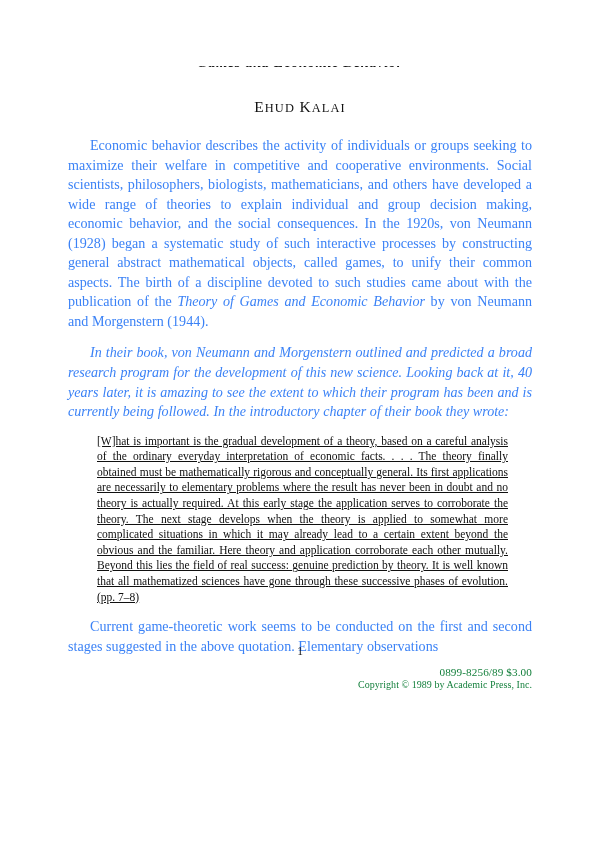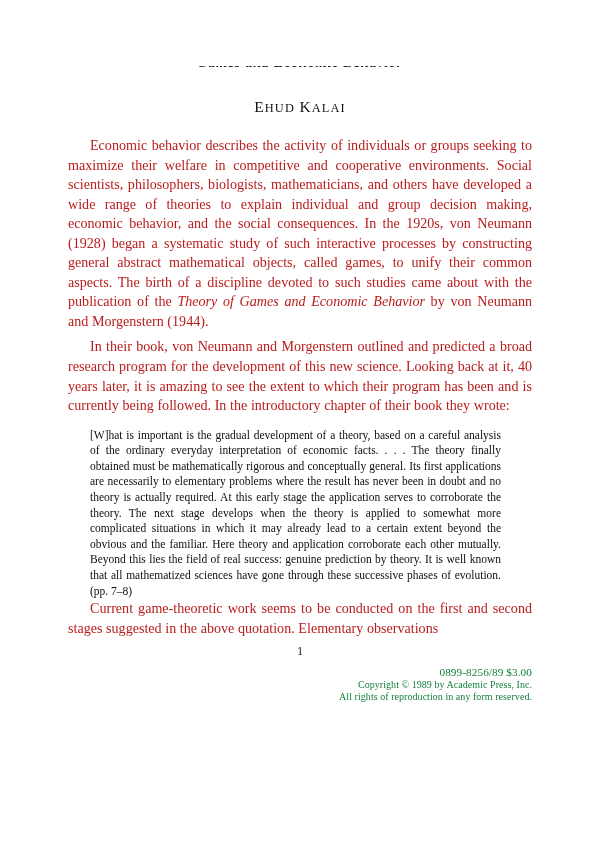--- a/index.html
+++ b/index.html
@@ -73,35 +73,36 @@
     width: 464px;
   }
 
   p.para {
     margin: 0;
     font-size: 14.1px;
     line-height: 19.55px;
     text-align: justify;
     text-justify: inter-word;
     text-indent: 22px;
-    color: #b91c1c;
+    color: #3b82f6;
     hyphens: none;
     word-spacing: 0.1px;
   }
-  p.para + p.para { margin-top: 6px; }
+  p.para + p.para { margin-top: 12px; font-style: italic; }
 
   .bookref { font-style: italic; }
 
   
   .quote {
-    margin: 12px 0 0 0;
+    margin: 12px 0 12px 0;
     padding: 0;
     position: relative;
-    left: 22px;
+    left: 29px;
     width: 411px;
+    text-decoration: underline;
   }
   .quote p {
     margin: 0;
     font-size: 11.5px;
     line-height: 15.6px;
     text-align: justify;
     text-justify: inter-word;
     text-indent: 0;
     color: #0e0e0e;
   }
@@ -163,16 +164,15 @@
 
     <p class="para after-quote">Current game-theoretic work seems to be conducted on the first and second stages suggested in the above quotation. Elementary observations</p>
 
   </div>
 
   <div class="page-number">1</div>
 
   <div class="footer">
     <div class="issn">0899-8256/89 $3.00</div>
     <div class="copy">Copyright © 1989 by Academic Press, Inc.</div>
-    <div class="rights">All rights of reproduction in any form reserved.</div>
   </div>
 
 </div>
 
 </body></html>

